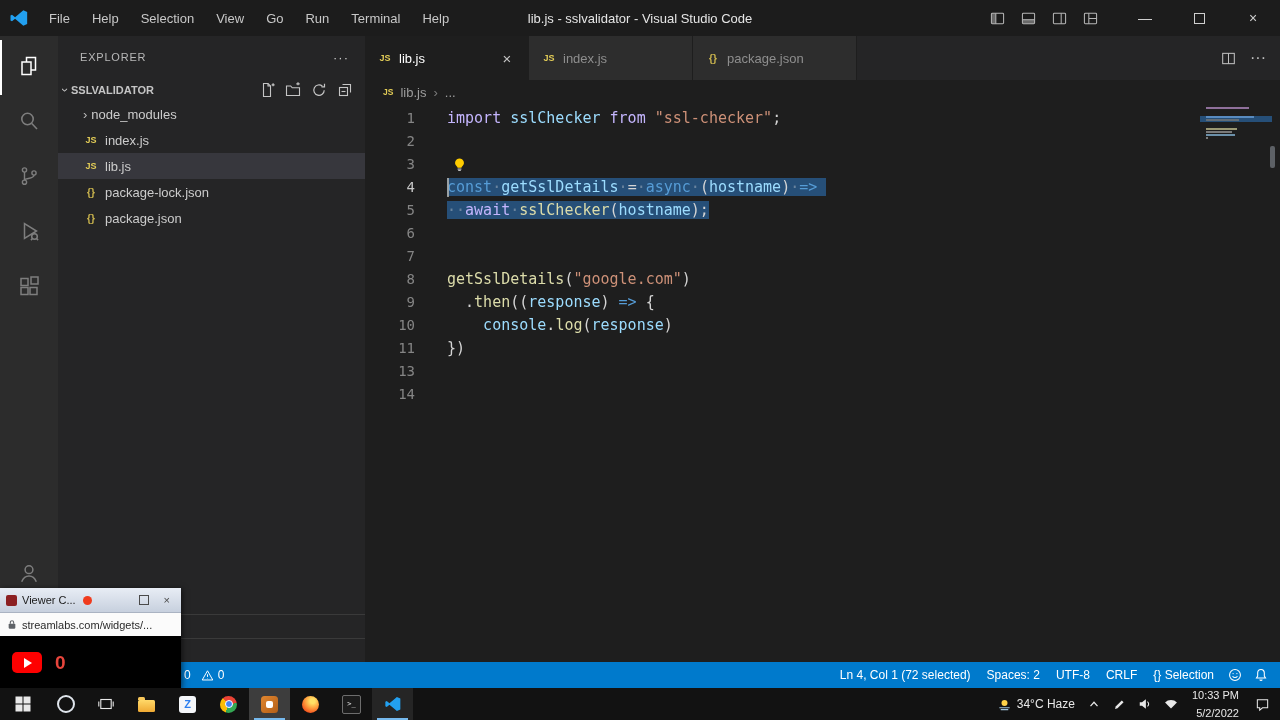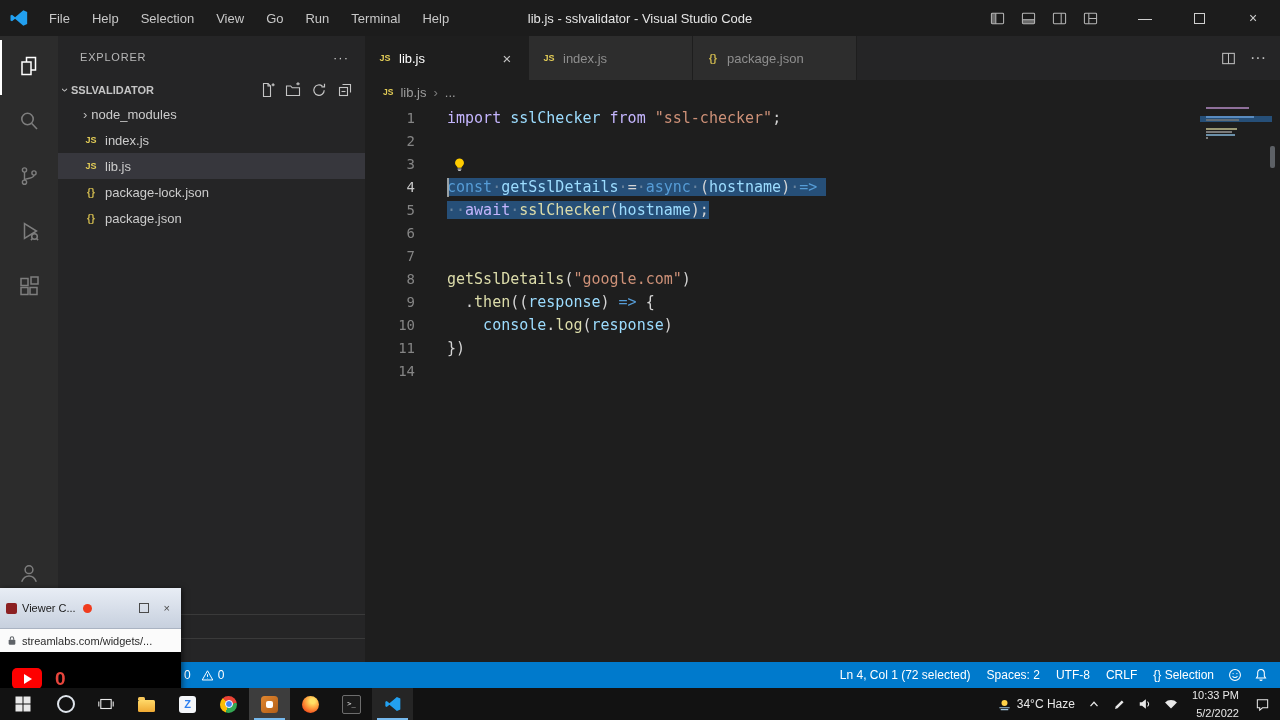--- a/index.html
+++ b/index.html
@@ -77,21 +77,21 @@
   
   .statusbar{flex:none;height:26px;background:#007acc;display:flex;align-items:center;color:#fff;font-size:12px}
   .status-left{display:flex;align-items:center;gap:4px;padding-left:184px;cursor:pointer}
   .status-right{margin-left:auto;display:flex;align-items:center;padding-right:6px}
   .sr-items{display:flex;align-items:center}
   .status-item{padding:0 8px;white-space:nowrap;cursor:pointer}
   .status-icon{padding:0 6px;display:flex;align-items:center;cursor:pointer}
 
   
   .overlay{position:absolute;left:0;top:588px;width:181px;z-index:40;box-shadow:1px 1px 6px rgba(0,0,0,.6)}
-  .ov-titlebar{height:40px;background:linear-gradient(#e8edf5,#c7d0de);display:flex;align-items:center;gap:5px;padding:0 6px}
+  .ov-titlebar{height:24px;background:linear-gradient(#e8edf5,#c7d0de);display:flex;align-items:center;gap:5px;padding:0 6px}
   .ov-app-icon{width:11px;height:11px;background:#8c2022;border-radius:2px;flex:none}
   .ov-title{font-size:11px;color:#1a1a1a;white-space:nowrap}
   .ov-dot{width:9px;height:9px;background:#f03b1d;border-radius:50%;flex:none;margin-left:2px}
   .ov-spacer{flex:1}
   .ov-btn{color:#4a4a4a;font-size:11px;padding:0 5px;display:flex;align-items:center;cursor:pointer}
   .ov-maxbox{width:8px;height:8px;border:1px solid #4a4a4a;display:inline-block}
   .ov-urlbar{height:23px;background:#fbfbfb;display:flex;align-items:center;gap:5px;padding:0 7px;border-top:1px solid #aab3c2}
   .ov-url{font-size:11px;color:#2b2b2b;white-space:nowrap;overflow:hidden}
   .ov-content{height:53px;background:#000;display:flex;align-items:center;gap:13px;padding-left:12px}
   .yt-logo{width:30px;height:21px;background:#fe0000;border-radius:5px;position:relative;flex:none}
@@ -346,20 +346,21 @@
                       <rect x="6.6" y="13.9" width="2.8" height="1" fill="#ccc"></rect>
                     </svg></span></span></div>
               <div class="code-line"><span class="gutter active">4</span><span class="line-content has-cursor"><span class="selection"><span class="tok-kw">const</span><span class="tok-ws">·</span><span class="tok-var">getSslDetails</span><span class="tok-ws">·</span><span class="tok-plain">=</span><span class="tok-ws">·</span><span class="tok-kw">async</span><span class="tok-ws">·</span><span class="tok-plain">(</span><span class="tok-var">hostname</span><span class="tok-plain">)</span><span class="tok-ws">·</span><span class="tok-kw">=&gt;</span><span class="tok-plain"> </span></span></span></div>
               <div class="code-line"><span class="gutter">5</span><span class="line-content"><span class="selection"><span class="tok-ws">··</span><span class="tok-ctrl">await</span><span class="tok-ws">·</span><span class="tok-fn">sslChecker</span><span class="tok-plain">(</span><span class="tok-var">hostname</span><span class="tok-plain">);</span></span></span></div>
               <div class="code-line"><span class="gutter">6</span><span class="line-content"></span></div>
               <div class="code-line"><span class="gutter">7</span><span class="line-content"></span></div>
               <div class="code-line"><span class="gutter">8</span><span class="line-content"><span class="tok-fn">getSslDetails</span><span class="tok-plain">(</span><span class="tok-str">"google.com"</span><span class="tok-plain">)</span></span></div>
               <div class="code-line"><span class="gutter">9</span><span class="line-content"><span class="tok-plain">  .</span><span class="tok-fn">then</span><span class="tok-plain">((</span><span class="tok-var">response</span><span class="tok-plain">) </span><span class="tok-kw">=&gt;</span><span class="tok-plain"> {</span></span></div>
               <div class="code-line"><span class="gutter">10</span><span class="line-content"><span class="tok-var">    console</span><span class="tok-plain">.</span><span class="tok-fn">log</span><span class="tok-plain">(</span><span class="tok-var">response</span><span class="tok-plain">)</span></span></div>
               <div class="code-line"><span class="gutter">11</span><span class="line-content"><span class="tok-plain">})</span></span></div>
+              <div class="code-line"><span class="gutter">13</span><span class="line-content"></span></div>
               <div class="code-line"><span class="gutter">14</span><span class="line-content"></span></div>
             </div>
           <div class="minimap">
             <div class="mini-selection"></div>
             <div class="mini-lines">
                 <div class="mini-line" style="width: 42.55px; background: rgb(181, 140, 198);"></div>
                 <div class="mini-line" style="width: 0px;"></div>
                 <div class="mini-line" style="width: 0px;"></div>
                 <div class="mini-line" style="width: 48.3px; background: rgb(106, 159, 216);"></div>
                 <div class="mini-line" style="width: 33.35px; background: rgb(119, 119, 119);"></div>

